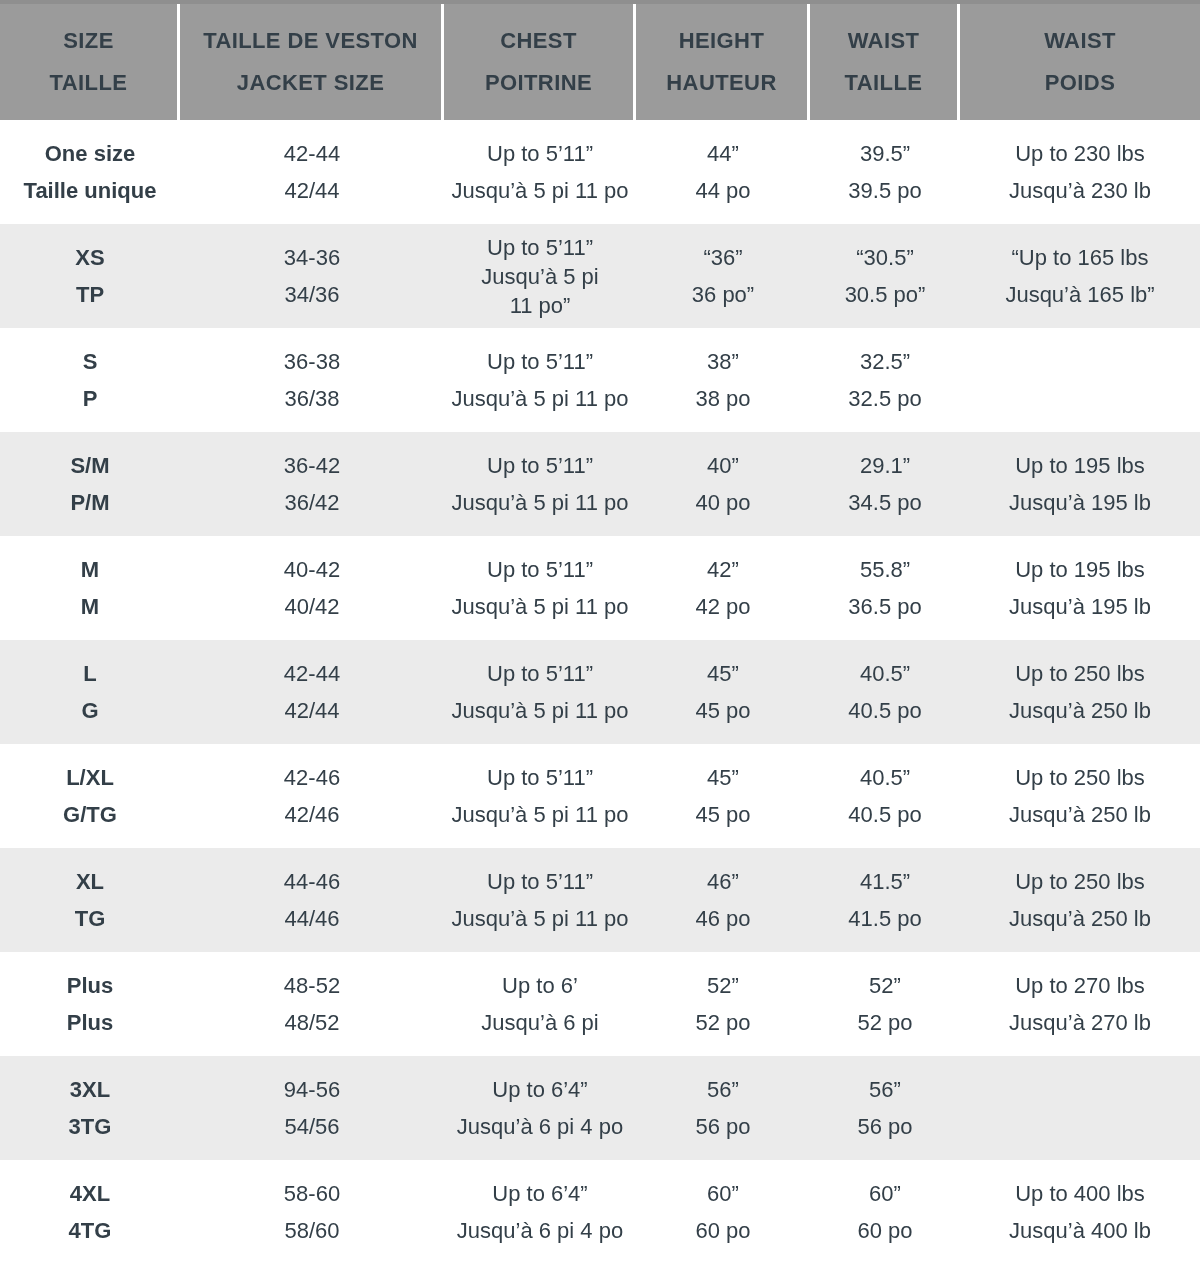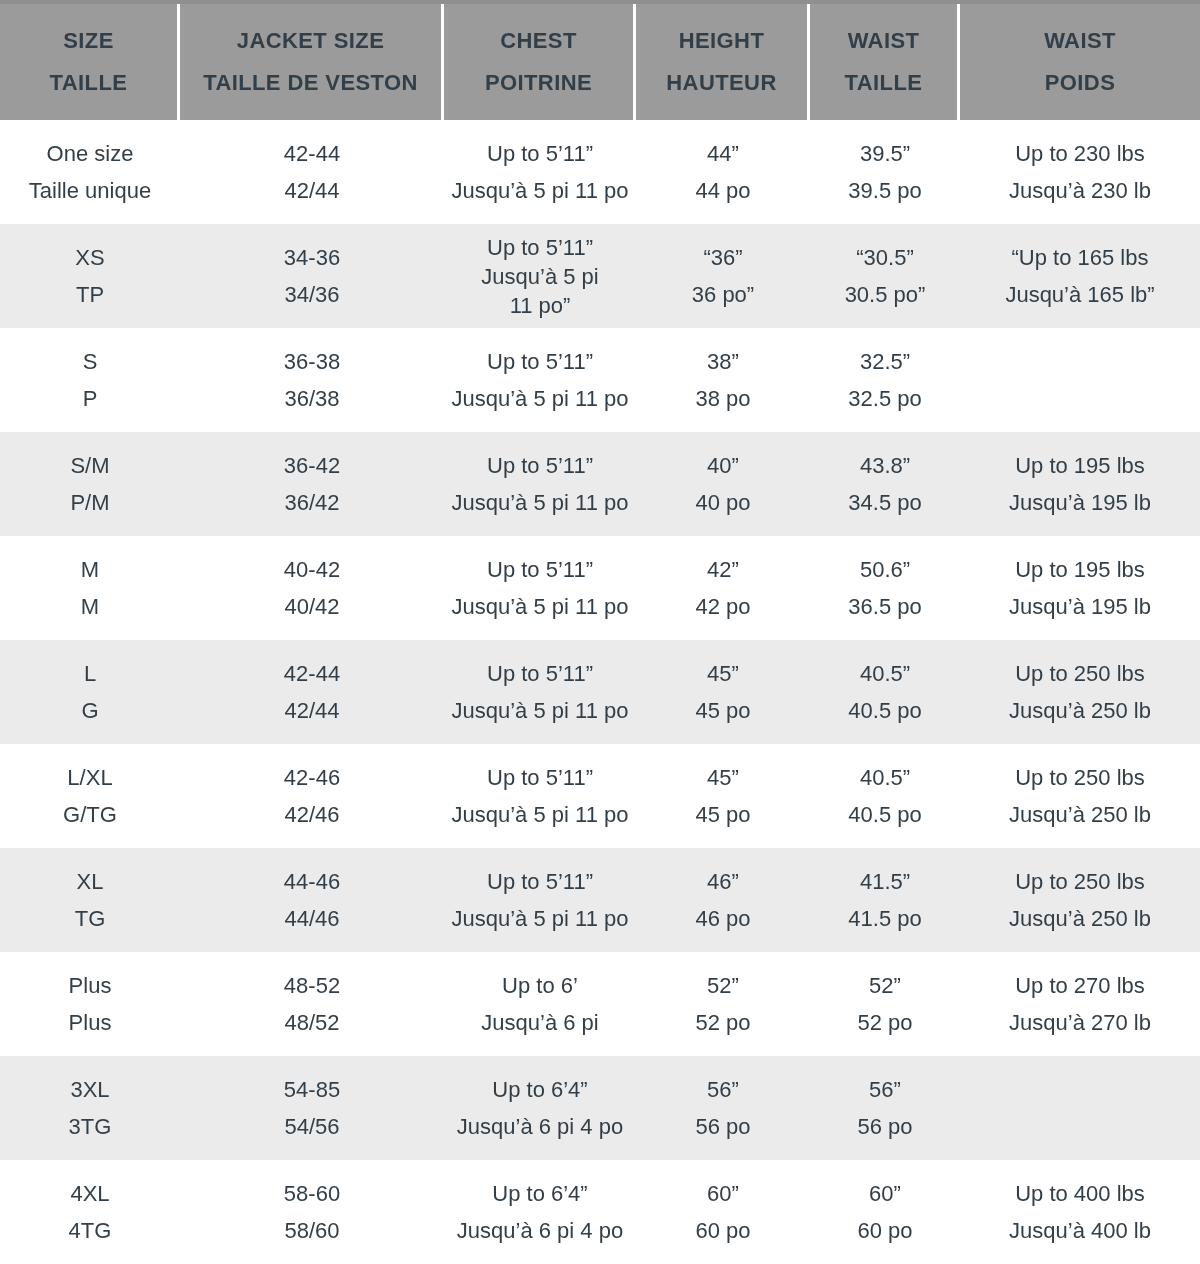--- a/index.html
+++ b/index.html
@@ -55,34 +55,34 @@
     text-align: center;
     padding: 0 4px;
   }
   .cell .line {
     font-size: 22px;
     font-weight: 400;
     line-height: 37px;
     white-space: nowrap;
   }
   .cell .line.tight { line-height: 29px; }
-  .cell.col-size .line { font-weight: 400; }
+  .cell.col-size .line { font-weight: 700; }
 </style>
 </head>
 <body>
 
 <div class="chart">
   <div class="header-row grid-cols">
       <div class="header-cell">
         <div class="line">SIZE</div>
         <div class="line">TAILLE</div>
       </div>
       <div class="header-cell">
+        <div class="line">TAILLE DE VESTON</div>
         <div class="line">JACKET SIZE</div>
-        <div class="line">TAILLE DE VESTON</div>
       </div>
       <div class="header-cell">
         <div class="line">CHEST</div>
         <div class="line">POITRINE</div>
       </div>
       <div class="header-cell">
         <div class="line">HEIGHT</div>
         <div class="line">HAUTEUR</div>
       </div>
       <div class="header-cell">
@@ -181,21 +181,21 @@
         </div>
         <div class="cell col-height">
           <div class="line">Up to 5’11”</div>
           <div class="line">Jusqu’à 5 pi 11 po</div>
         </div>
         <div class="cell col-chest">
           <div class="line">40”</div>
           <div class="line">40 po</div>
         </div>
         <div class="cell col-waist">
-          <div class="line">43.8”</div>
+          <div class="line">29.1”</div>
           <div class="line">34.5 po</div>
         </div>
         <div class="cell col-weight">
           <div class="line">Up to 195 lbs</div>
           <div class="line">Jusqu’à 195 lb</div>
         </div>
       </div>
       <div class="row grid-cols">
         <div class="cell col-size">
           <div class="line">M</div>
@@ -207,21 +207,21 @@
         </div>
         <div class="cell col-height">
           <div class="line">Up to 5’11”</div>
           <div class="line">Jusqu’à 5 pi 11 po</div>
         </div>
         <div class="cell col-chest">
           <div class="line">42”</div>
           <div class="line">42 po</div>
         </div>
         <div class="cell col-waist">
-          <div class="line">50.6”</div>
+          <div class="line">55.8”</div>
           <div class="line">36.5 po</div>
         </div>
         <div class="cell col-weight">
           <div class="line">Up to 195 lbs</div>
           <div class="line">Jusqu’à 195 lb</div>
         </div>
       </div>
       <div class="row grid-cols alt">
         <div class="cell col-size">
           <div class="line">L</div>
@@ -325,21 +325,21 @@
           <div class="line">Up to 270 lbs</div>
           <div class="line">Jusqu’à 270 lb</div>
         </div>
       </div>
       <div class="row grid-cols alt">
         <div class="cell col-size">
           <div class="line">3XL</div>
           <div class="line">3TG</div>
         </div>
         <div class="cell col-jacket-size">
-          <div class="line">54-85</div>
+          <div class="line">94-56</div>
           <div class="line">54/56</div>
         </div>
         <div class="cell col-height">
           <div class="line">Up to 6’4”</div>
           <div class="line">Jusqu’à 6 pi 4 po</div>
         </div>
         <div class="cell col-chest">
           <div class="line">56”</div>
           <div class="line">56 po</div>
         </div>

